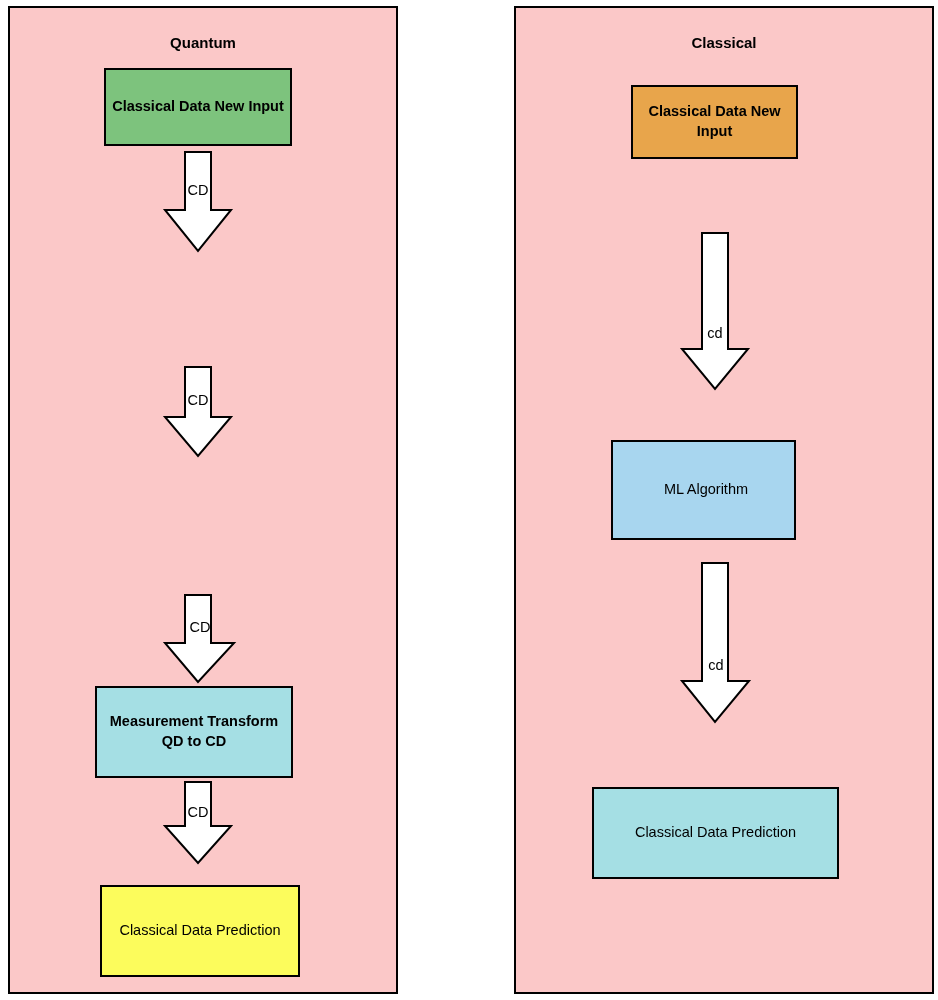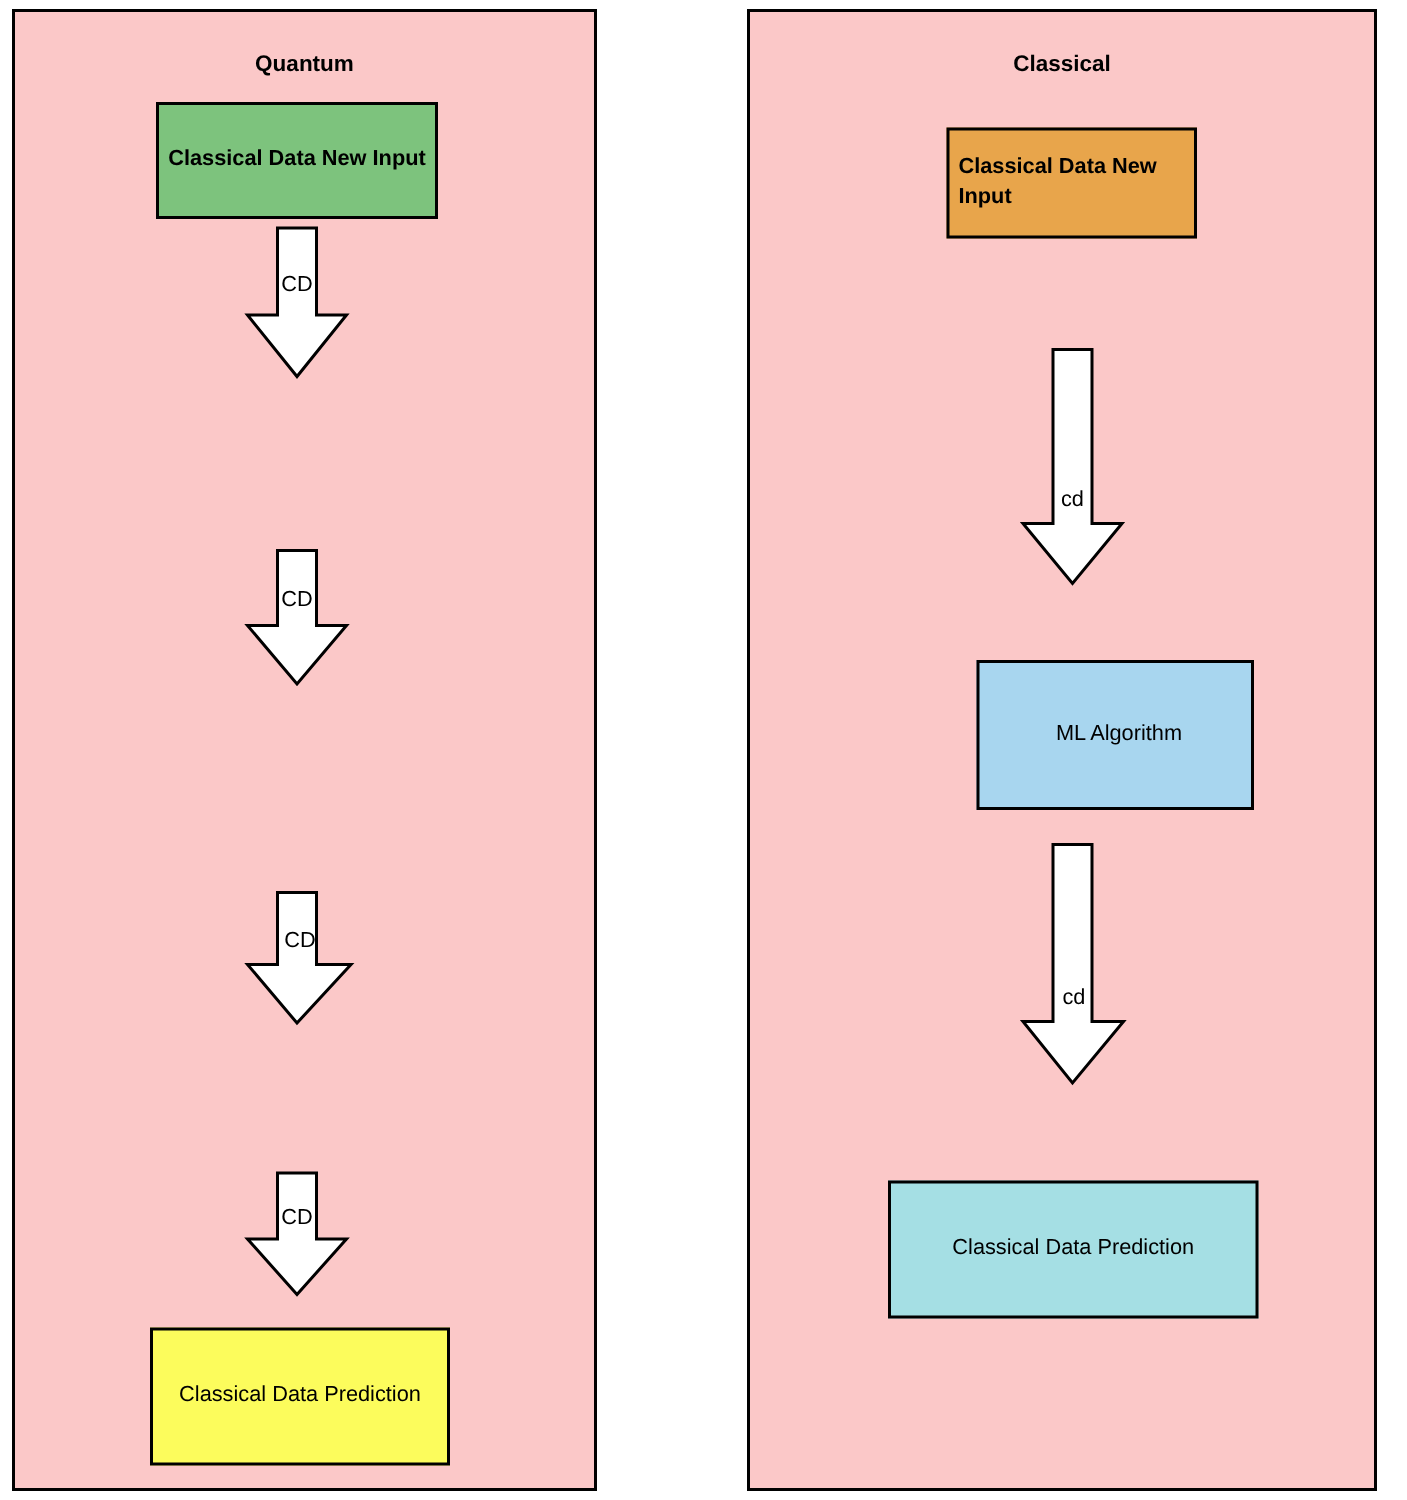--- a/index.html
+++ b/index.html
@@ -25,21 +25,21 @@
     border: 2px solid #000000;
     box-sizing: border-box;
   }
   #panel-quantum {
     left: 8px;
     top: 6px;
     width: 390px;
     height: 988px;
   }
   #panel-classical {
-    left: 498px;
+    left: 514px;
     top: 6px;
     width: 420px;
     height: 988px;
     padding-left: 12px;
   }
   .panel-title {
     position: absolute;
     width: 100%;
     text-align: center;
     font-size: 15px;
@@ -48,21 +48,21 @@
     top: 26px;
     left: 0;
   }
   .node {
     position: absolute;
     border: 2px solid #000000;
     box-sizing: border-box;
     display: flex;
     align-items: center;
     justify-content: center;
-    text-align: left;
+    text-align: center;
     font-size: 14.5px;
     line-height: 1.35;
     color: #000000;
     padding: 2px 6px;
   }
   .node.bold {
     font-weight: bold;
   }
   .arrow {
     position: absolute;
@@ -109,20 +109,23 @@
   </div>
 
 
   <div class="arrow" style="left:164px; top:595px; width:72px; height:88px;">
     <svg width="72" height="88" viewBox="0 0 72 88">
       <polygon points="21,0 47,0 47,48 70,48 34,87 1,48 21,48" fill="#ffffff" stroke="#000000" stroke-width="2"></polygon>
     </svg>
     <div class="arrow-label" style="top:24px;">CD</div>
   </div>
 
+  <div class="node bold" style="left:95px; top:686px; width:198px; height:92px; background:#a5dfe4;">
+    <span>Measurement Transform QD to CD</span>
+  </div>
 
   <div class="arrow" style="left:164px; top:782px; width:68px; height:82px;">
     <svg width="68" height="82" viewBox="0 0 68 82">
       <polygon points="21,0 47,0 47,44 67,44 34,81 1,44 21,44" fill="#ffffff" stroke="#000000" stroke-width="2"></polygon>
     </svg>
     <div class="arrow-label" style="top:22px;">CD</div>
   </div>
 
   <div class="node" style="left:100px; top:885px; width:200px; height:92px; background:#fcfc5c;">
     <span>Classical Data Prediction</span>
@@ -136,21 +139,21 @@
     <span>Classical Data New Input</span>
   </div>
 
   <div class="arrow" style="left:681px; top:233px; width:68px; height:157px;">
     <svg width="68" height="157" viewBox="0 0 68 157">
       <polygon points="21,0 47,0 47,116 67,116 34,156 1,116 21,116" fill="#ffffff" stroke="#000000" stroke-width="2"></polygon>
     </svg>
     <div class="arrow-label" style="top:92px;">cd</div>
   </div>
 
-  <div class="node" style="left:651px; top:440px; width:185px; height:100px; background:#a8d6ef;padding-left:11px;">
+  <div class="node" style="left:611px; top:440px; width:185px; height:100px; background:#a8d6ef;padding-left:11px;">
     <span>ML Algorithm</span>
   </div>
 
   <div class="arrow" style="left:681px; top:563px; width:70px; height:160px;">
     <svg width="70" height="160" viewBox="0 0 70 160">
       <polygon points="21,0 47,0 47,118 68,118 34,159 1,118 21,118" fill="#ffffff" stroke="#000000" stroke-width="2"></polygon>
     </svg>
     <div class="arrow-label" style="top:94px;">cd</div>
   </div>
 

